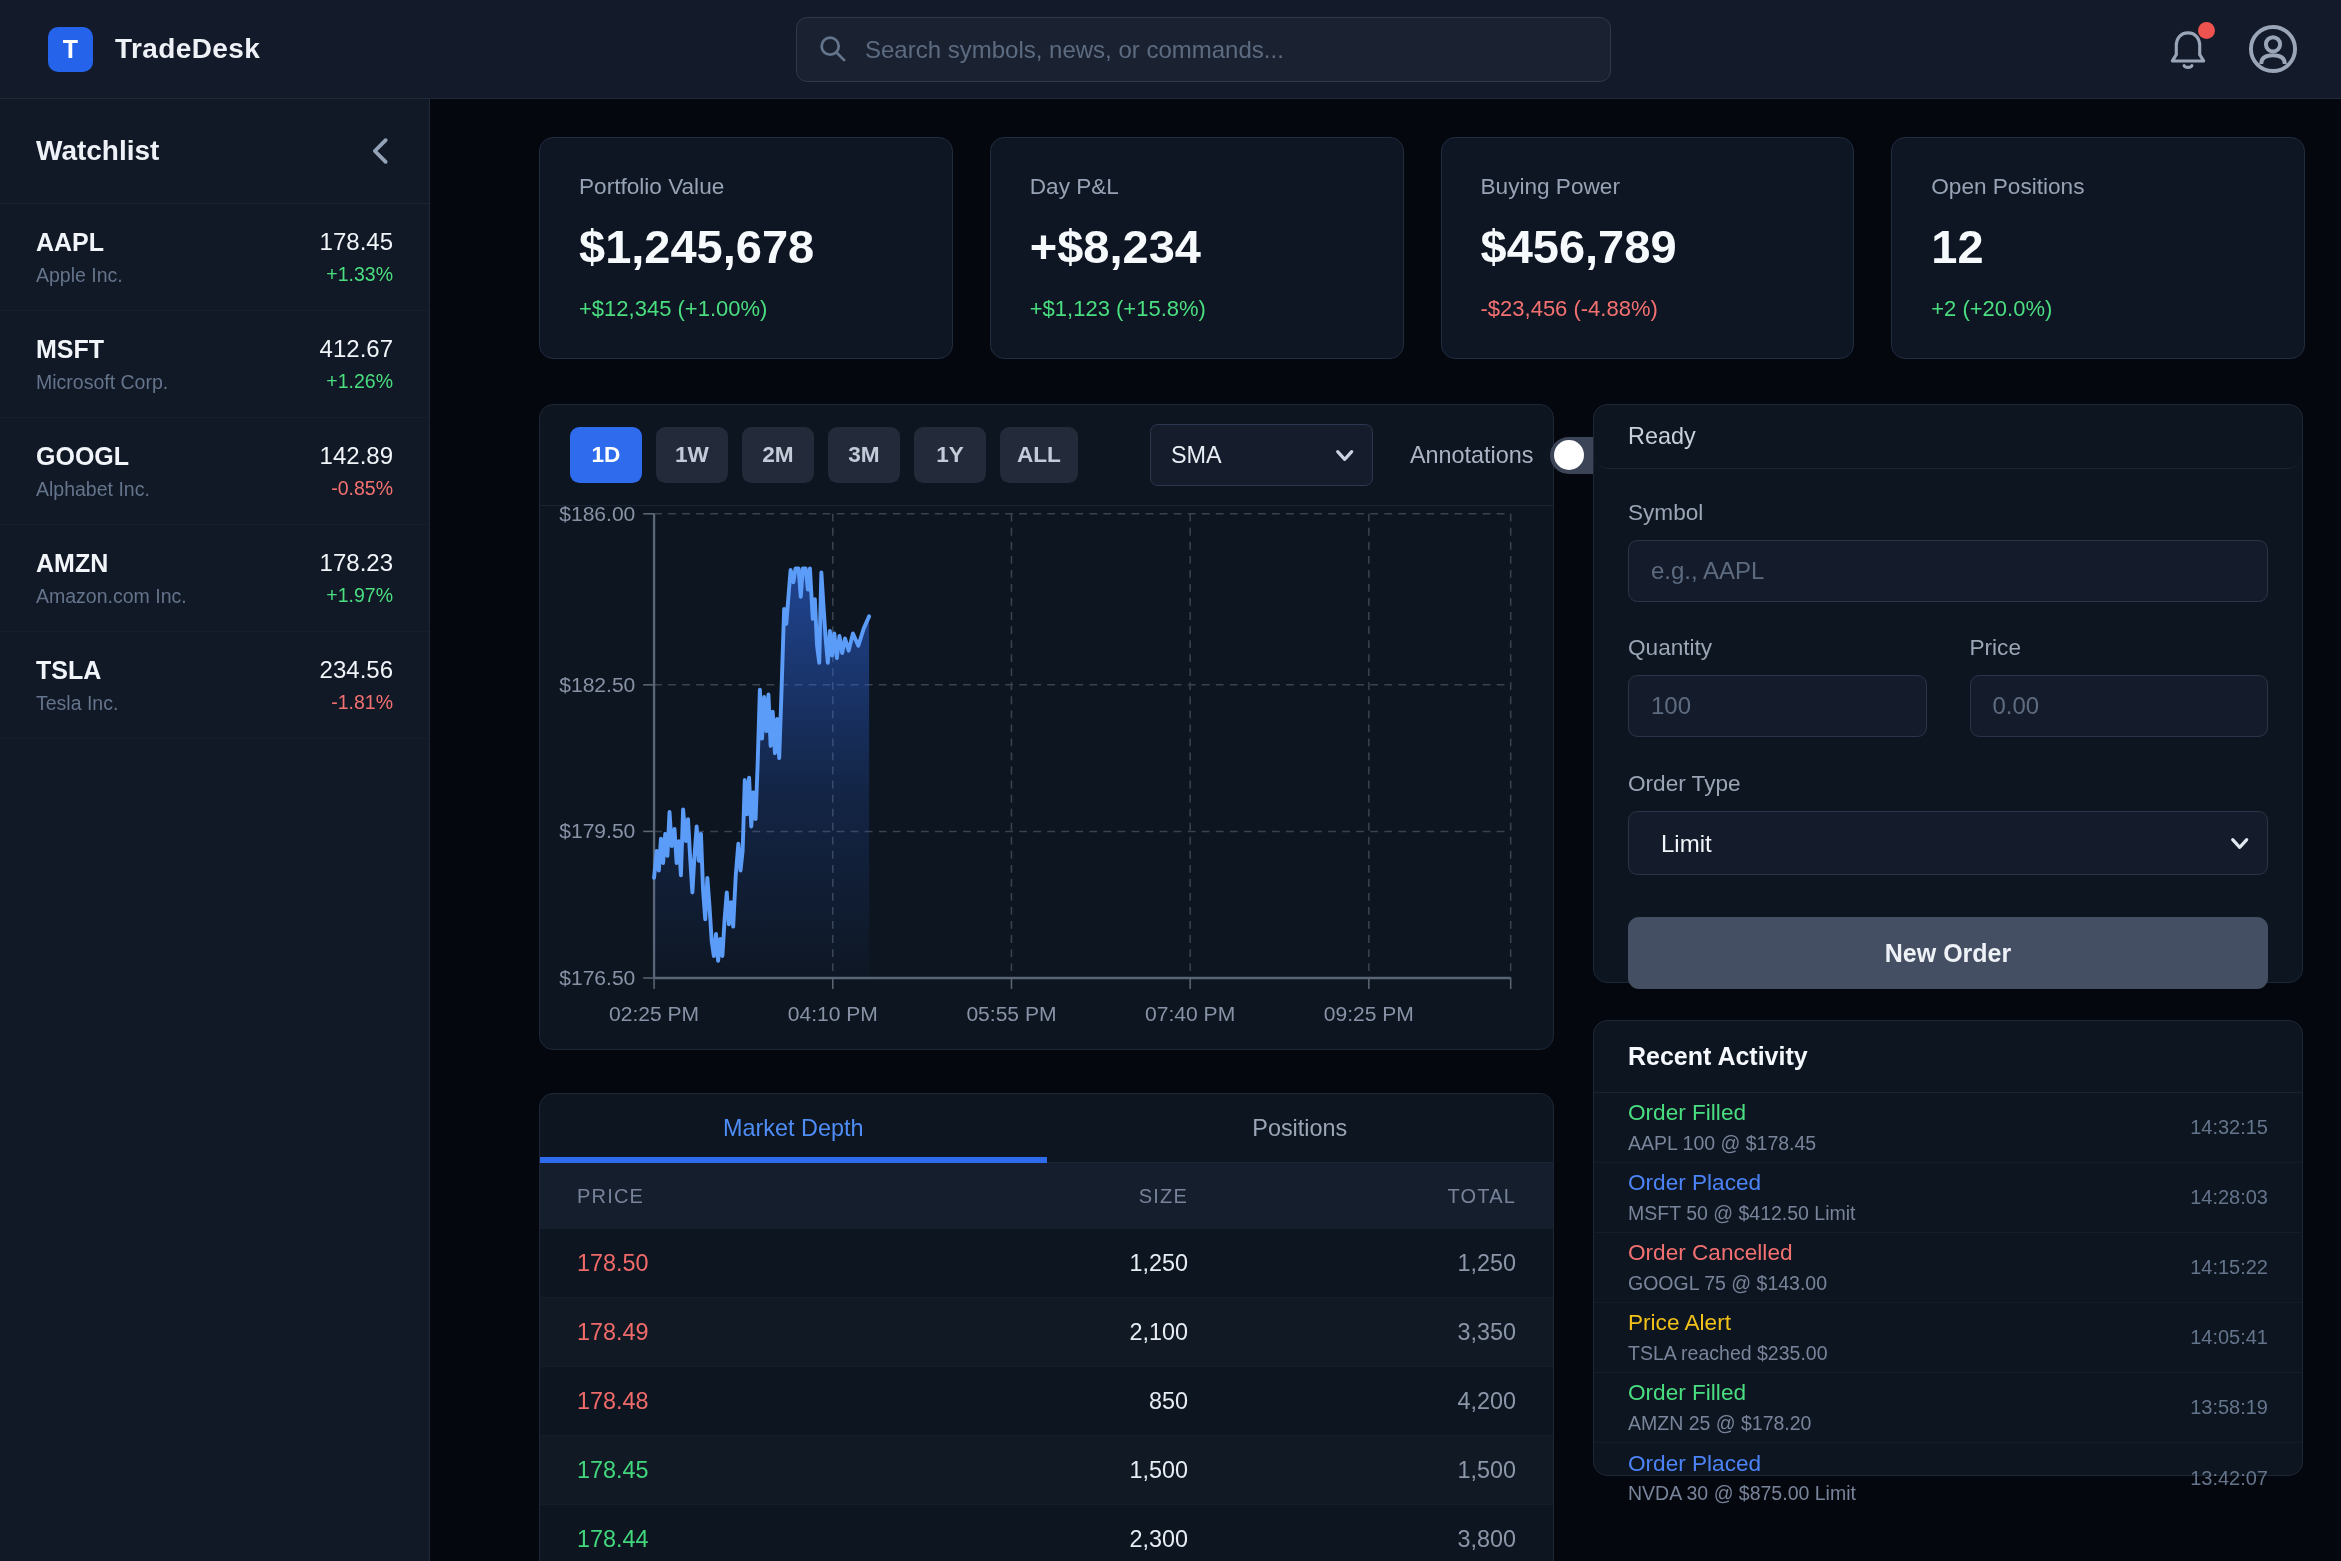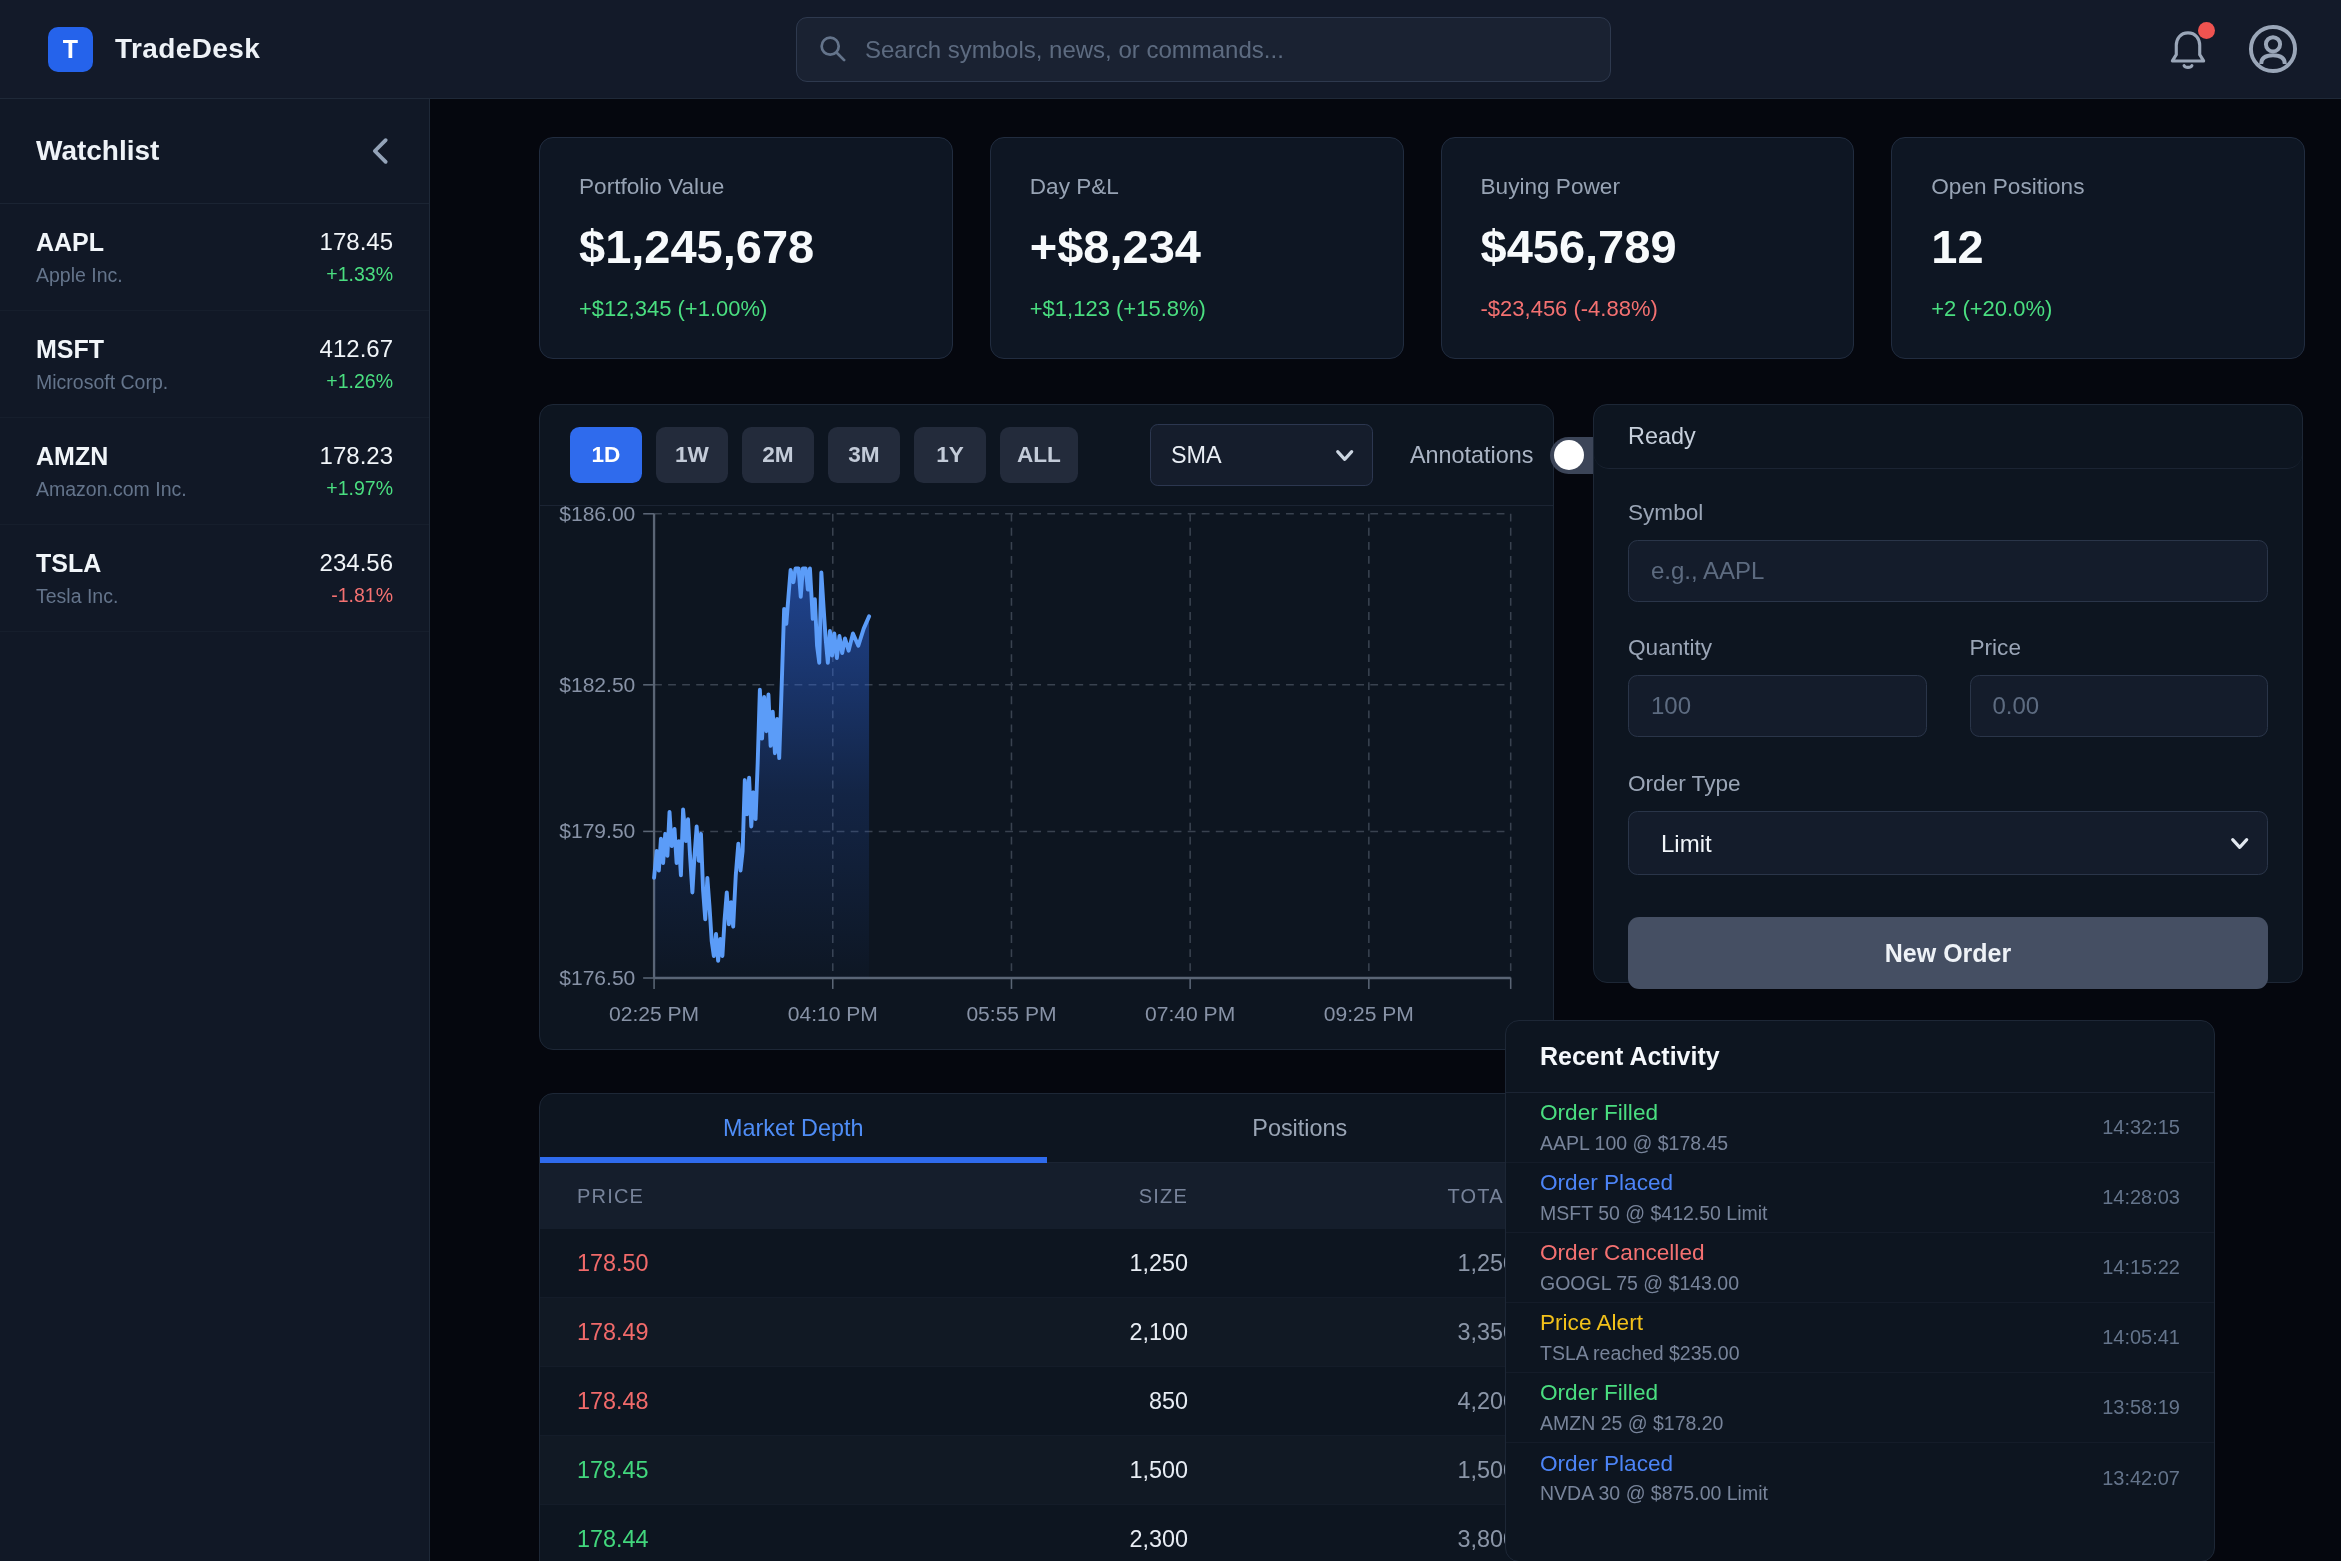--- a/index.html
+++ b/index.html
@@ -162,21 +162,21 @@
     appearance:none; -webkit-appearance:none; cursor:pointer;
     font-family:"Liberation Sans", sans-serif;
   }
   .submit-btn {
     margin-top:42px; width:100%; height:72px; border:none; border-radius:11px;
     background:#454f63; color:#eef2f7; font-size:25px; font-weight:600; cursor:pointer;
     font-family:"Liberation Sans", sans-serif;
   }
 
   
-  .activity-panel { left:1505px; top:1020px; width:710px; height:542px; }
+  .activity-panel { left:1593px; top:1020px; width:710px; height:456px; }
   .activity-header {
     height:72px; padding:0 34px; display:flex; align-items:center;
     font-size:25px; font-weight:700; color:#f5f8fc; border-bottom:0.8px solid #1b2433;
   }
   .act-item {
     height:70px; padding:0 34px; display:flex; align-items:center;
     justify-content:space-between; border-bottom:0.8px solid #141c29;
   }
   .act-item:last-child { border-bottom:none; }
   .act-status { font-size:22.6px; }
@@ -242,20 +242,30 @@
         </div>
       </div>
       <div class="watch-row">
         <div>
           <div class="watch-sym">MSFT</div>
           <div class="watch-name">Microsoft Corp.</div>
         </div>
         <div>
           <div class="watch-price">412.67</div>
           <div class="watch-chg up">+1.26%</div>
+        </div>
+      </div>
+      <div class="watch-row">
+        <div>
+          <div class="watch-sym">GOOGL</div>
+          <div class="watch-name">Alphabet Inc.</div>
+        </div>
+        <div>
+          <div class="watch-price">142.89</div>
+          <div class="watch-chg down">-0.85%</div>
         </div>
       </div>
       <div class="watch-row">
         <div>
           <div class="watch-sym">AMZN</div>
           <div class="watch-name">Amazon.com Inc.</div>
         </div>
         <div>
           <div class="watch-price">178.23</div>
           <div class="watch-chg up">+1.97%</div>

